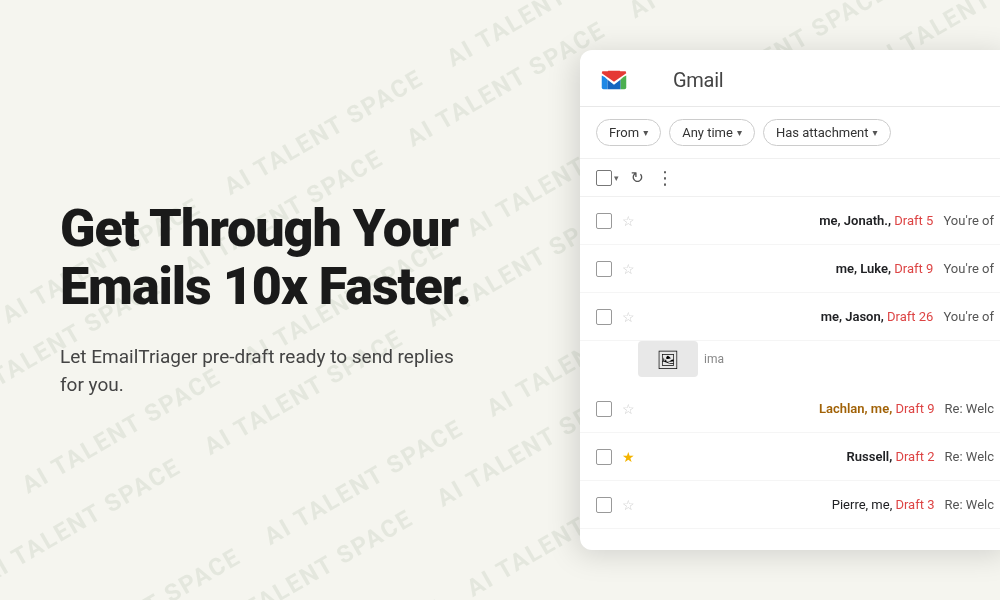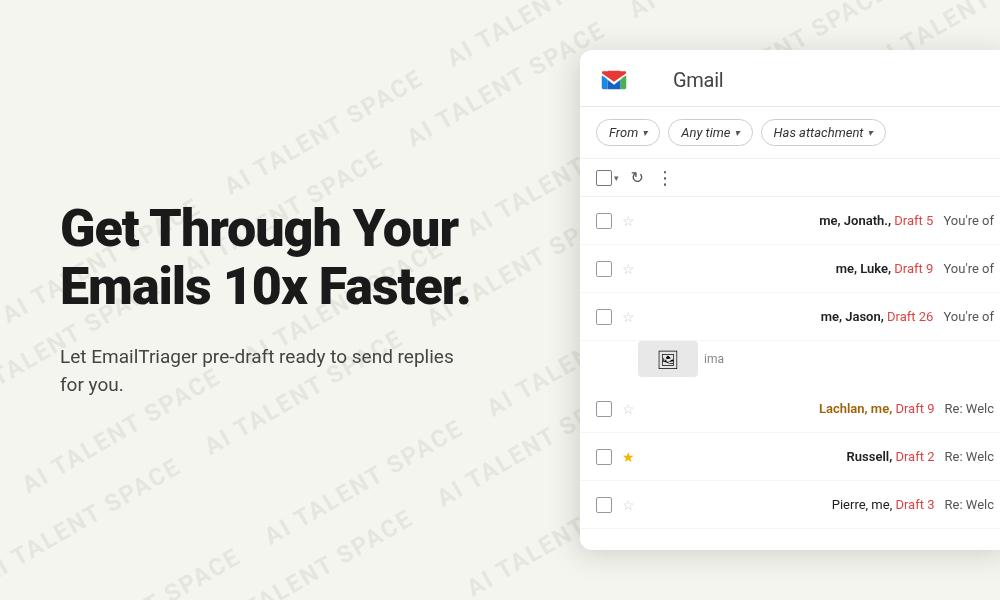--- a/index.html
+++ b/index.html
@@ -124,21 +124,20 @@
       display: flex;
       align-items: center;
       gap: 4px;
       border: 1.5px solid #ccc;
       border-radius: 20px;
       padding: 5px 12px;
       font-size: 13px;
       color: #333;
       cursor: pointer;
       background: #fff;
-      font-style: italic;
     }
 
     .filter-chip .chevron {
       font-size: 10px;
       color: #555;
     }
 
     
     .toolbar-row {
       display: flex;

